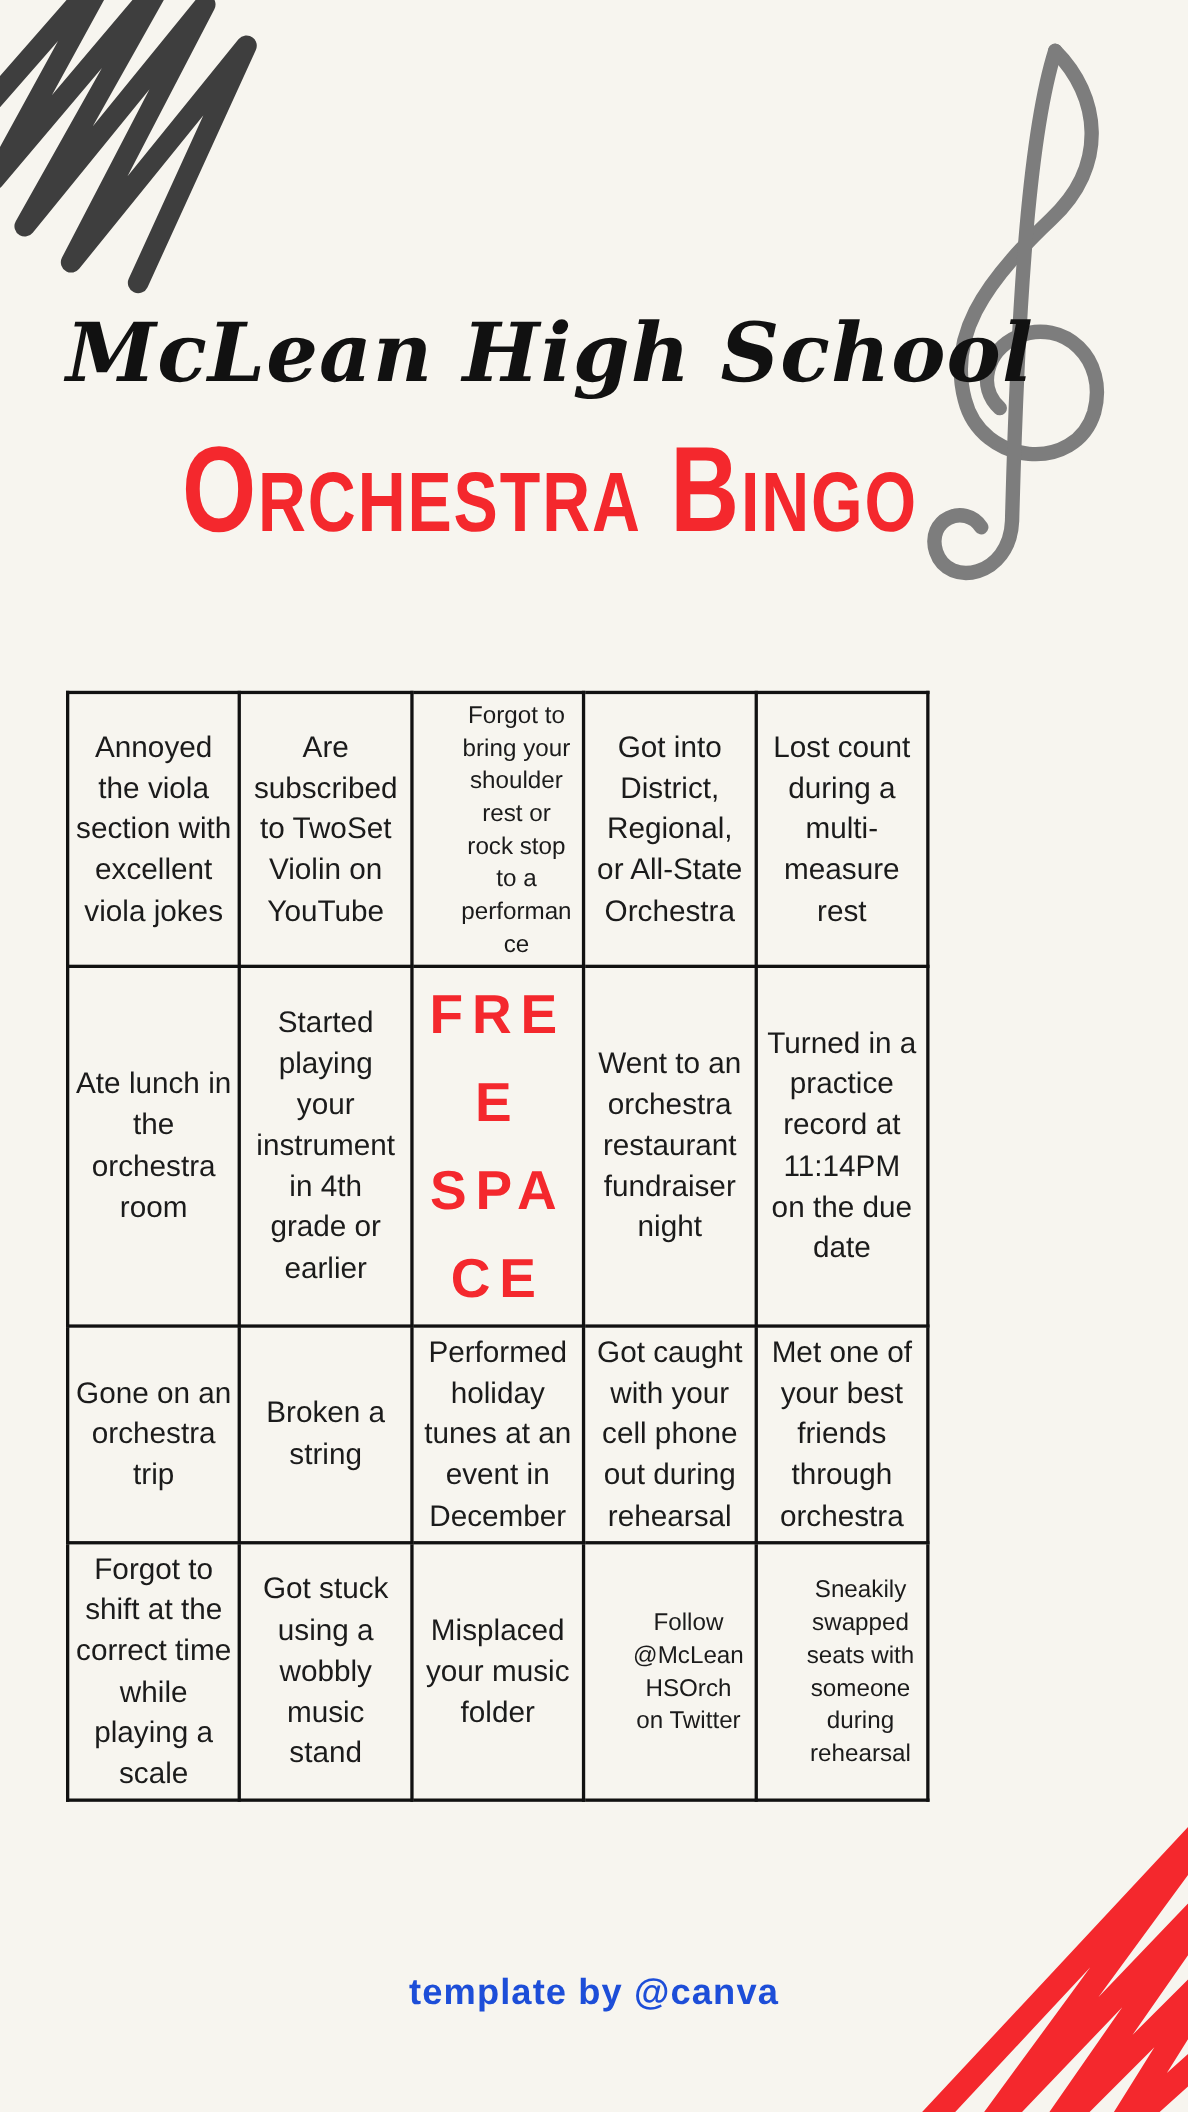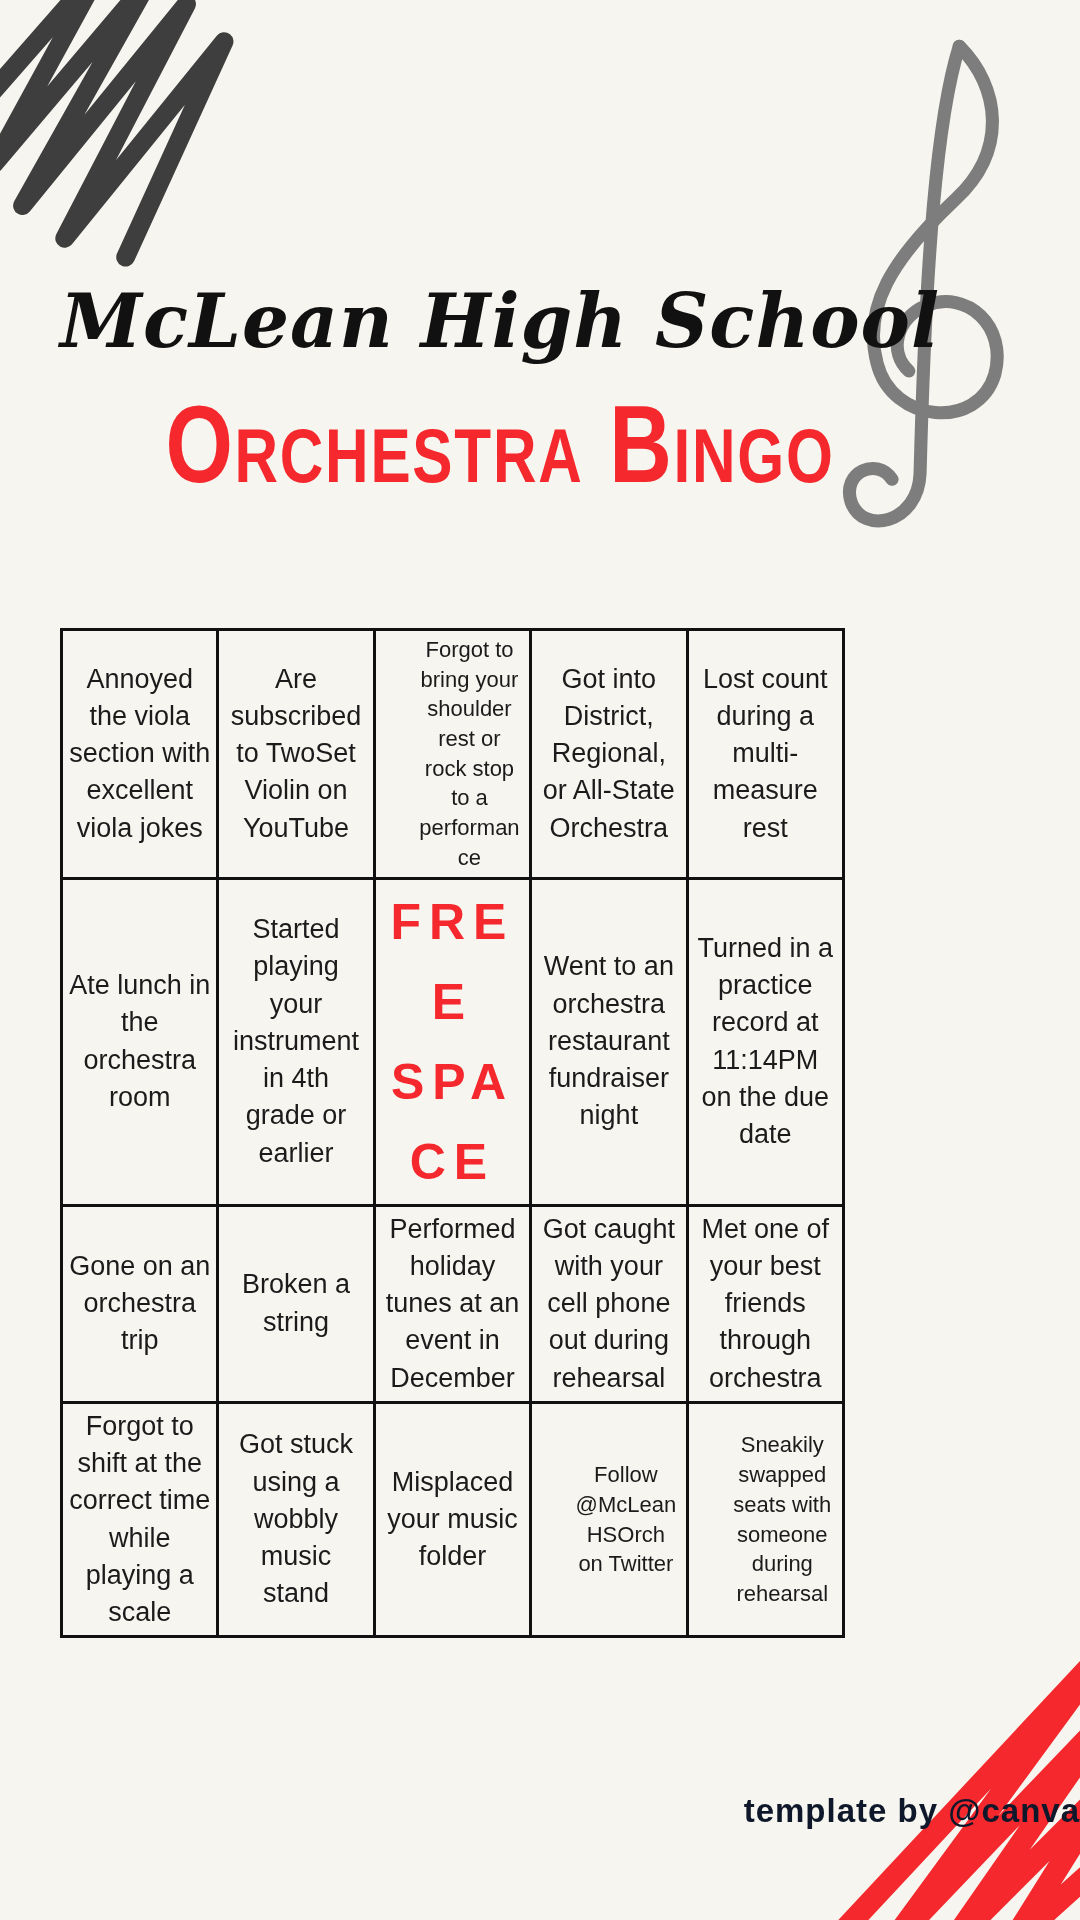--- a/index.html
+++ b/index.html
@@ -55,22 +55,22 @@
   table.grid td.small{font-size:22px;line-height:1.35;padding-left:40px;}
   table.grid td.free{
     color:#f4282d;font-weight:bold;
     font-size:50px;letter-spacing:8px;line-height:1.6;
     padding:2px;
   }
 
   
   .footer{
     position:absolute;left:0;width:100%;top:1792px;
-    text-align:right;
-    font-size:33px;font-weight:bold;color:#0f172a;
+    text-align:center;
+    font-size:33px;font-weight:bold;color:#1d4ed8;
     letter-spacing:1px;
   }
 </style>
 </head>
 <body>
 
 <div class="page">
 
   <svg class="scribble-tl" viewBox="0 0 320 320" aria-hidden="true">
     <path d="M -15 135 L 125 -25 L 10 185 L 175 -10 L 40 230 L 215 15 L 85 265 L 255 55 L 150 285" fill="none" stroke="#3e3e3e" stroke-width="20" stroke-linecap="round" stroke-linejoin="round"></path>

